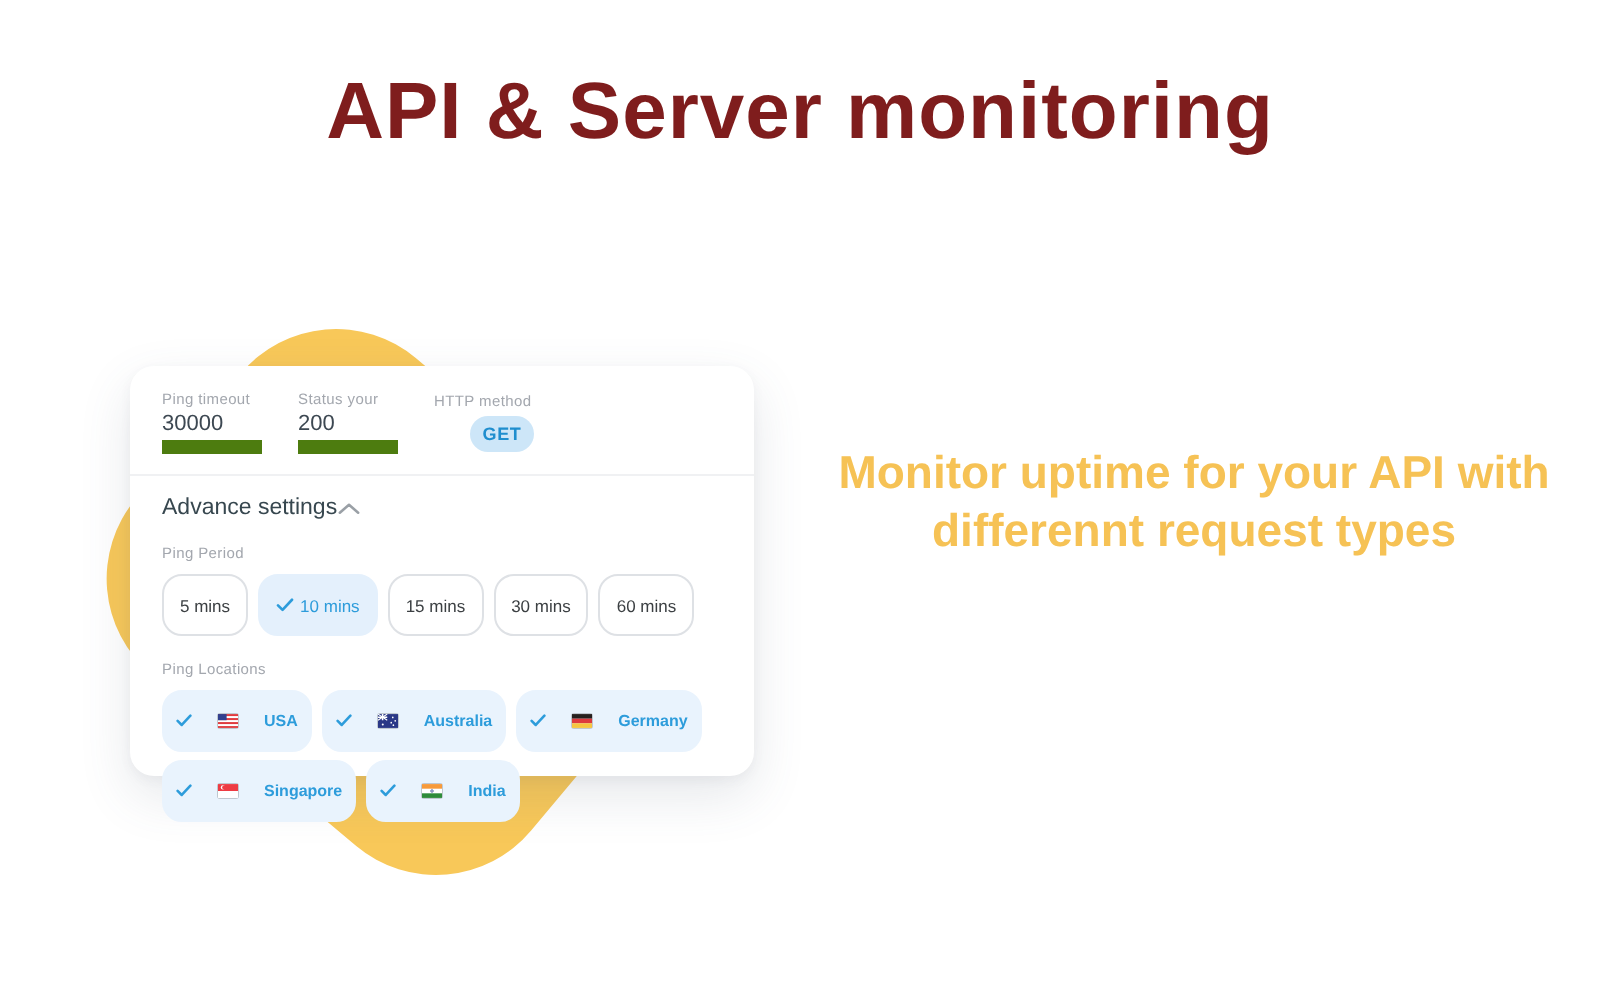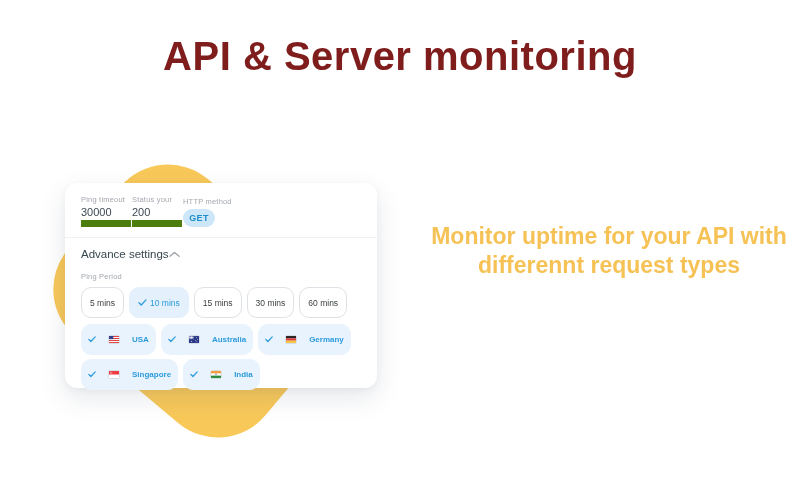--- a/index.html
+++ b/index.html
@@ -9,46 +9,46 @@
   .title{position:absolute;top:34px;left:0;width:100%;text-align:center;
          font-size:40px;font-weight:700;color:#7f1d1d;letter-spacing:0.5px;margin:0;}
 
   .blob{position:absolute;left:64px;top:198px;width:258px;height:206px;
         background:#F8C859;border-radius:62px;transform:rotate(40deg);}
 
   .card{position:absolute;left:65px;top:183px;width:312px;height:205px;
         background:#fff;border-radius:12px;padding:12px 16px 14px 16px;
         box-shadow:0 10px 26px rgba(80,90,110,0.14), 0 2px 6px rgba(80,90,110,0.06);}
 
-  .fields-row{display:flex;align-items:flex-end;gap:1px;}
+  .fields-row{display:flex;align-items:center;gap:18px;}
   .field{display:flex;flex-direction:column;}
   .field-label{font-size:7.5px;color:#A3A7AE;letter-spacing:0.2px;}
   .field-input{width:50px;border:none;border-bottom:7px solid #4d7c0f;background:transparent;
                font-size:11px;color:#3D4852;padding:2px 0 2px 0;outline:none;}
   .get-chip{display:inline-flex;align-items:center;justify-content:center;margin-top:3px;
             width:32px;height:18px;border-radius:9px;background:#CDE6F8;color:#1F8ECE;
-            font-size:9px;font-weight:700;letter-spacing:0.3px;cursor:pointer;}
+            font-size:9px;font-weight:700;letter-spacing:0.3px;cursor:pointer;margin-left:18px;}
 
   .divider{height:1px;background:#F0F1F3;margin:10px -16px 0 -16px;}
 
   .adv-row{display:flex;align-items:center;justify-content:flex-start;margin-top:10px;cursor:pointer;}
   .adv-label{font-size:11.5px;font-weight:500;color:#37474F;}
 
   .group-label{font-size:7.5px;color:#A3A7AE;margin-top:12px;letter-spacing:0.2px;}
 
   .chips{display:flex;flex-wrap:wrap;gap:4px 5px;margin-top:6px;}
   .chip{display:inline-flex;align-items:center;gap:3px;height:31px;padding:0 8px;
         border-radius:10px;border:1px solid #DEE1E5;background:#fff;color:#3C4043;
         font-size:8.5px;white-space:nowrap;cursor:pointer;}
   .chip.selected{background:#E4F0FC;border-color:#E4F0FC;color:#2D9CDB;font-weight:500;}
   .chip.location{background:#E9F3FD;border-color:#E9F3FD;color:#2D9CDB;
                  font-weight:700;font-size:8px;padding:0 6px;gap:13px;}
   .flag{display:inline-block;border-radius:1px;box-shadow:0 0 0 0.5px rgba(0,0,0,0.18);line-height:0;}
 
-  .tagline{position:absolute;left:424px;top:222px;width:370px;text-align:center;
+  .tagline{position:absolute;left:412px;top:222px;width:370px;text-align:center;
            font-size:23px;font-weight:700;color:#F6C255;line-height:1.27;margin:0;}
 </style>
 </head>
 <body>
 
 <div class="stage">
 
   <h1 class="title">API &amp; Server monitoring</h1>
 
   <div class="blob"></div>
@@ -94,20 +94,21 @@
         <span>15 mins</span>
       </button>
       <button class="chip">
         <span>30 mins</span>
       </button>
       <button class="chip">
         <span>60 mins</span>
       </button>
     </div>
 
+    <div class="group-label">Ping Locations</div>
     <div class="chips">
 
       <button class="chip location">
         <svg width="8" height="6.5" viewBox="0 0 10 8">
           <path d="M1 4.2 L3.6 6.8 L9 1" fill="none" stroke="#2D9CDB" stroke-width="1.6" stroke-linecap="round" stroke-linejoin="round"></path>
         </svg>
         <span class="flag">
           <svg width="10" height="7" viewBox="0 0 13 9">
             <rect width="13" height="9" fill="#ffffff"></rect>
             <rect y="0" width="13" height="1.3" fill="#DF3B3F"></rect>

